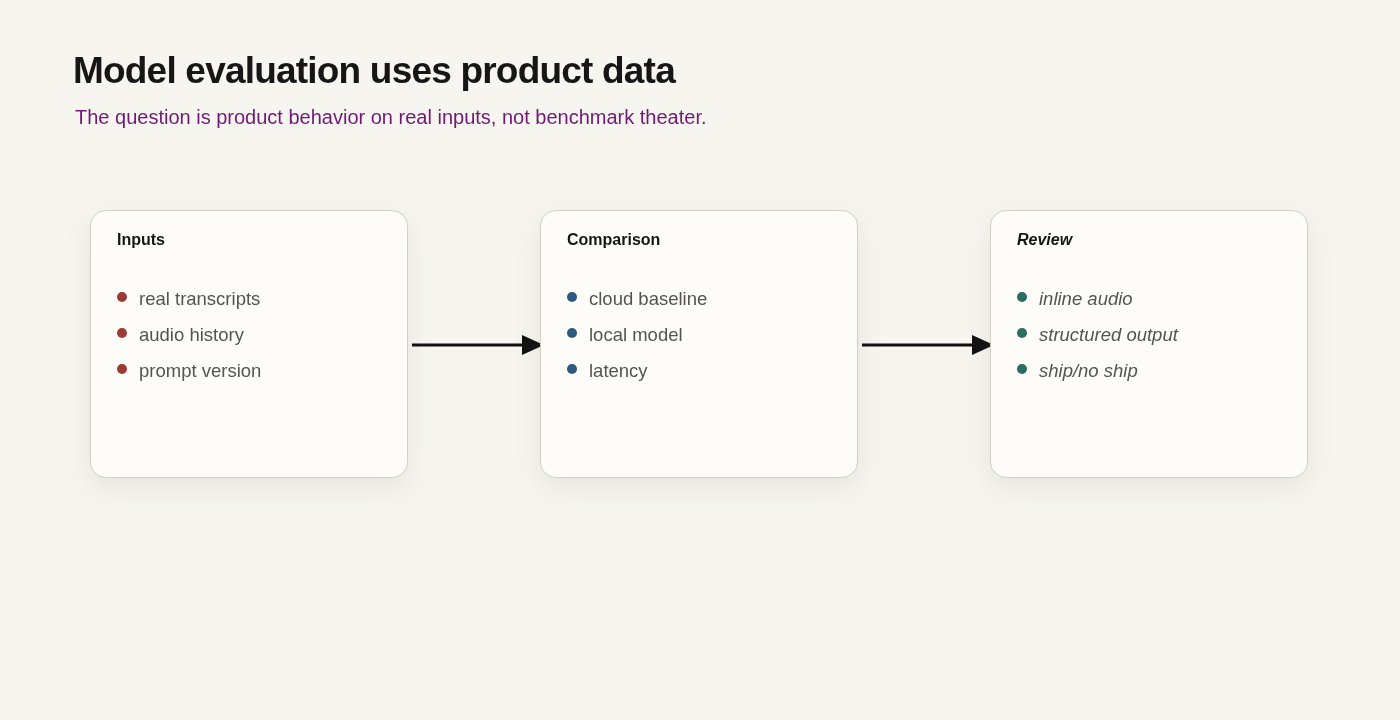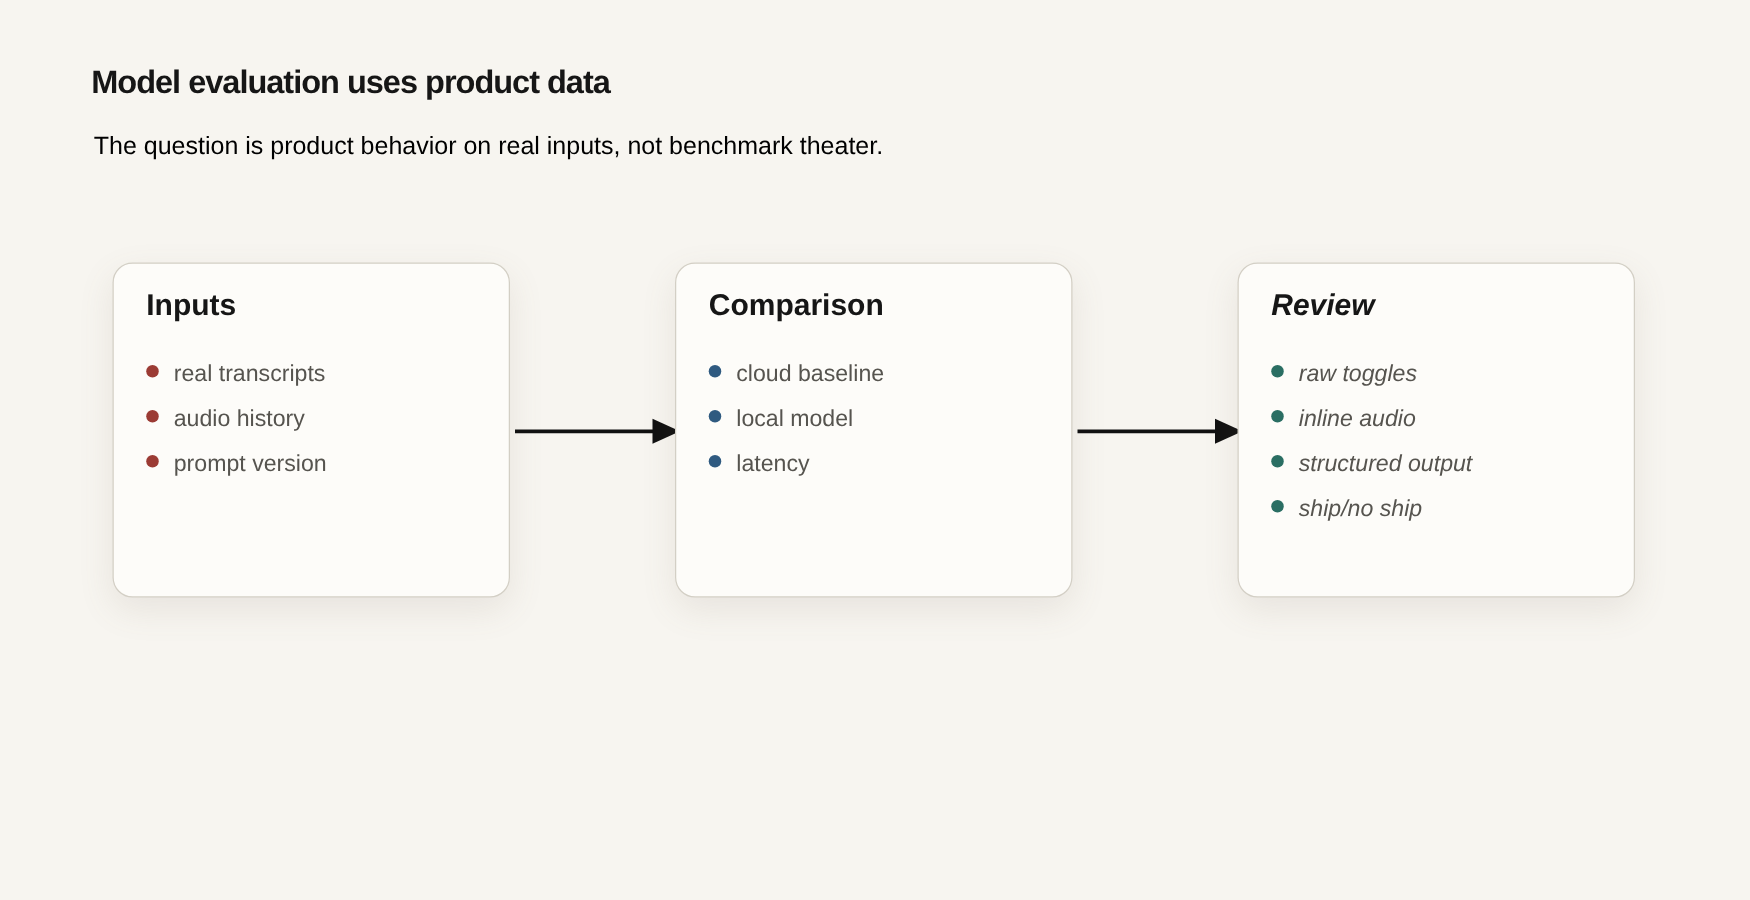--- a/index.html
+++ b/index.html
@@ -4,38 +4,38 @@
   <style>
     html, body { margin: 0; padding: 0; }
     body {
       width: 1400px; height: 720px; overflow: hidden;
       background: #f7f5f0;
       font-family: "Liberation Sans", "DejaVu Sans", sans-serif;
       position: relative;
     }
     .title {
       position: absolute; left: 73px; top: 50px;
-      font-size: 26px; font-weight: 700; color: #161616;
+      font-size: 37px; font-weight: 700; color: #161616;
       letter-spacing: -0.8px; margin: 0;
     }
     .subtitle {
       position: absolute; left: 75px; top: 106px;
-      font-size: 20px; color: #000000; margin: 0;
+      font-size: 20px; color: #701a75; margin: 0;
     }
     .card {
       position: absolute; top: 210px; width: 318px; height: 268px;
       background: #fdfcf9;
       border: 1.5px solid #d3cfc5;
       border-radius: 16px;
       box-shadow: 0 10px 28px rgba(120,110,90,0.12);
       box-sizing: border-box;
     }
     .card-title {
       position: absolute; left: 26px; top: 20px;
-      font-size: 24px; font-weight: 700; color: #161616; margin: 0;
+      font-size: 16px; font-weight: 700; color: #161616; margin: 0;
     }
     .card ul {
       list-style: none; margin: 0; padding: 0;
       position: absolute; left: 26px; top: 70px;
     }
     .card li {
       height: 36px; display: flex; align-items: center;
       font-size: 18.5px; color: #56544f; text-align: right;
     }
     .dot {
@@ -94,24 +94,20 @@
 <svg class="arrow" style="left:860px;" width="136" height="24">
   <line x1="2" y1="12" x2="116" y2="12" stroke="#111" stroke-width="3"></line>
   <polygon points="112,2 134,12 112,22" fill="#111"></polygon>
 </svg>
 
 <div class="card" style="left:990px;font-style:italic;">
   <h2 class="card-title">Review</h2>
   <ul>
     <li>
         <span class="dot" style="background:#2a6e63"></span>
-        <span>raw toggles</span>
-      </li>
-    <li>
-        <span class="dot" style="background:#2a6e63"></span>
         <span>inline audio</span>
       </li>
     <li>
         <span class="dot" style="background:#2a6e63"></span>
         <span>structured output</span>
       </li>
     <li>
         <span class="dot" style="background:#2a6e63"></span>
         <span>ship/no ship</span>
       </li>

